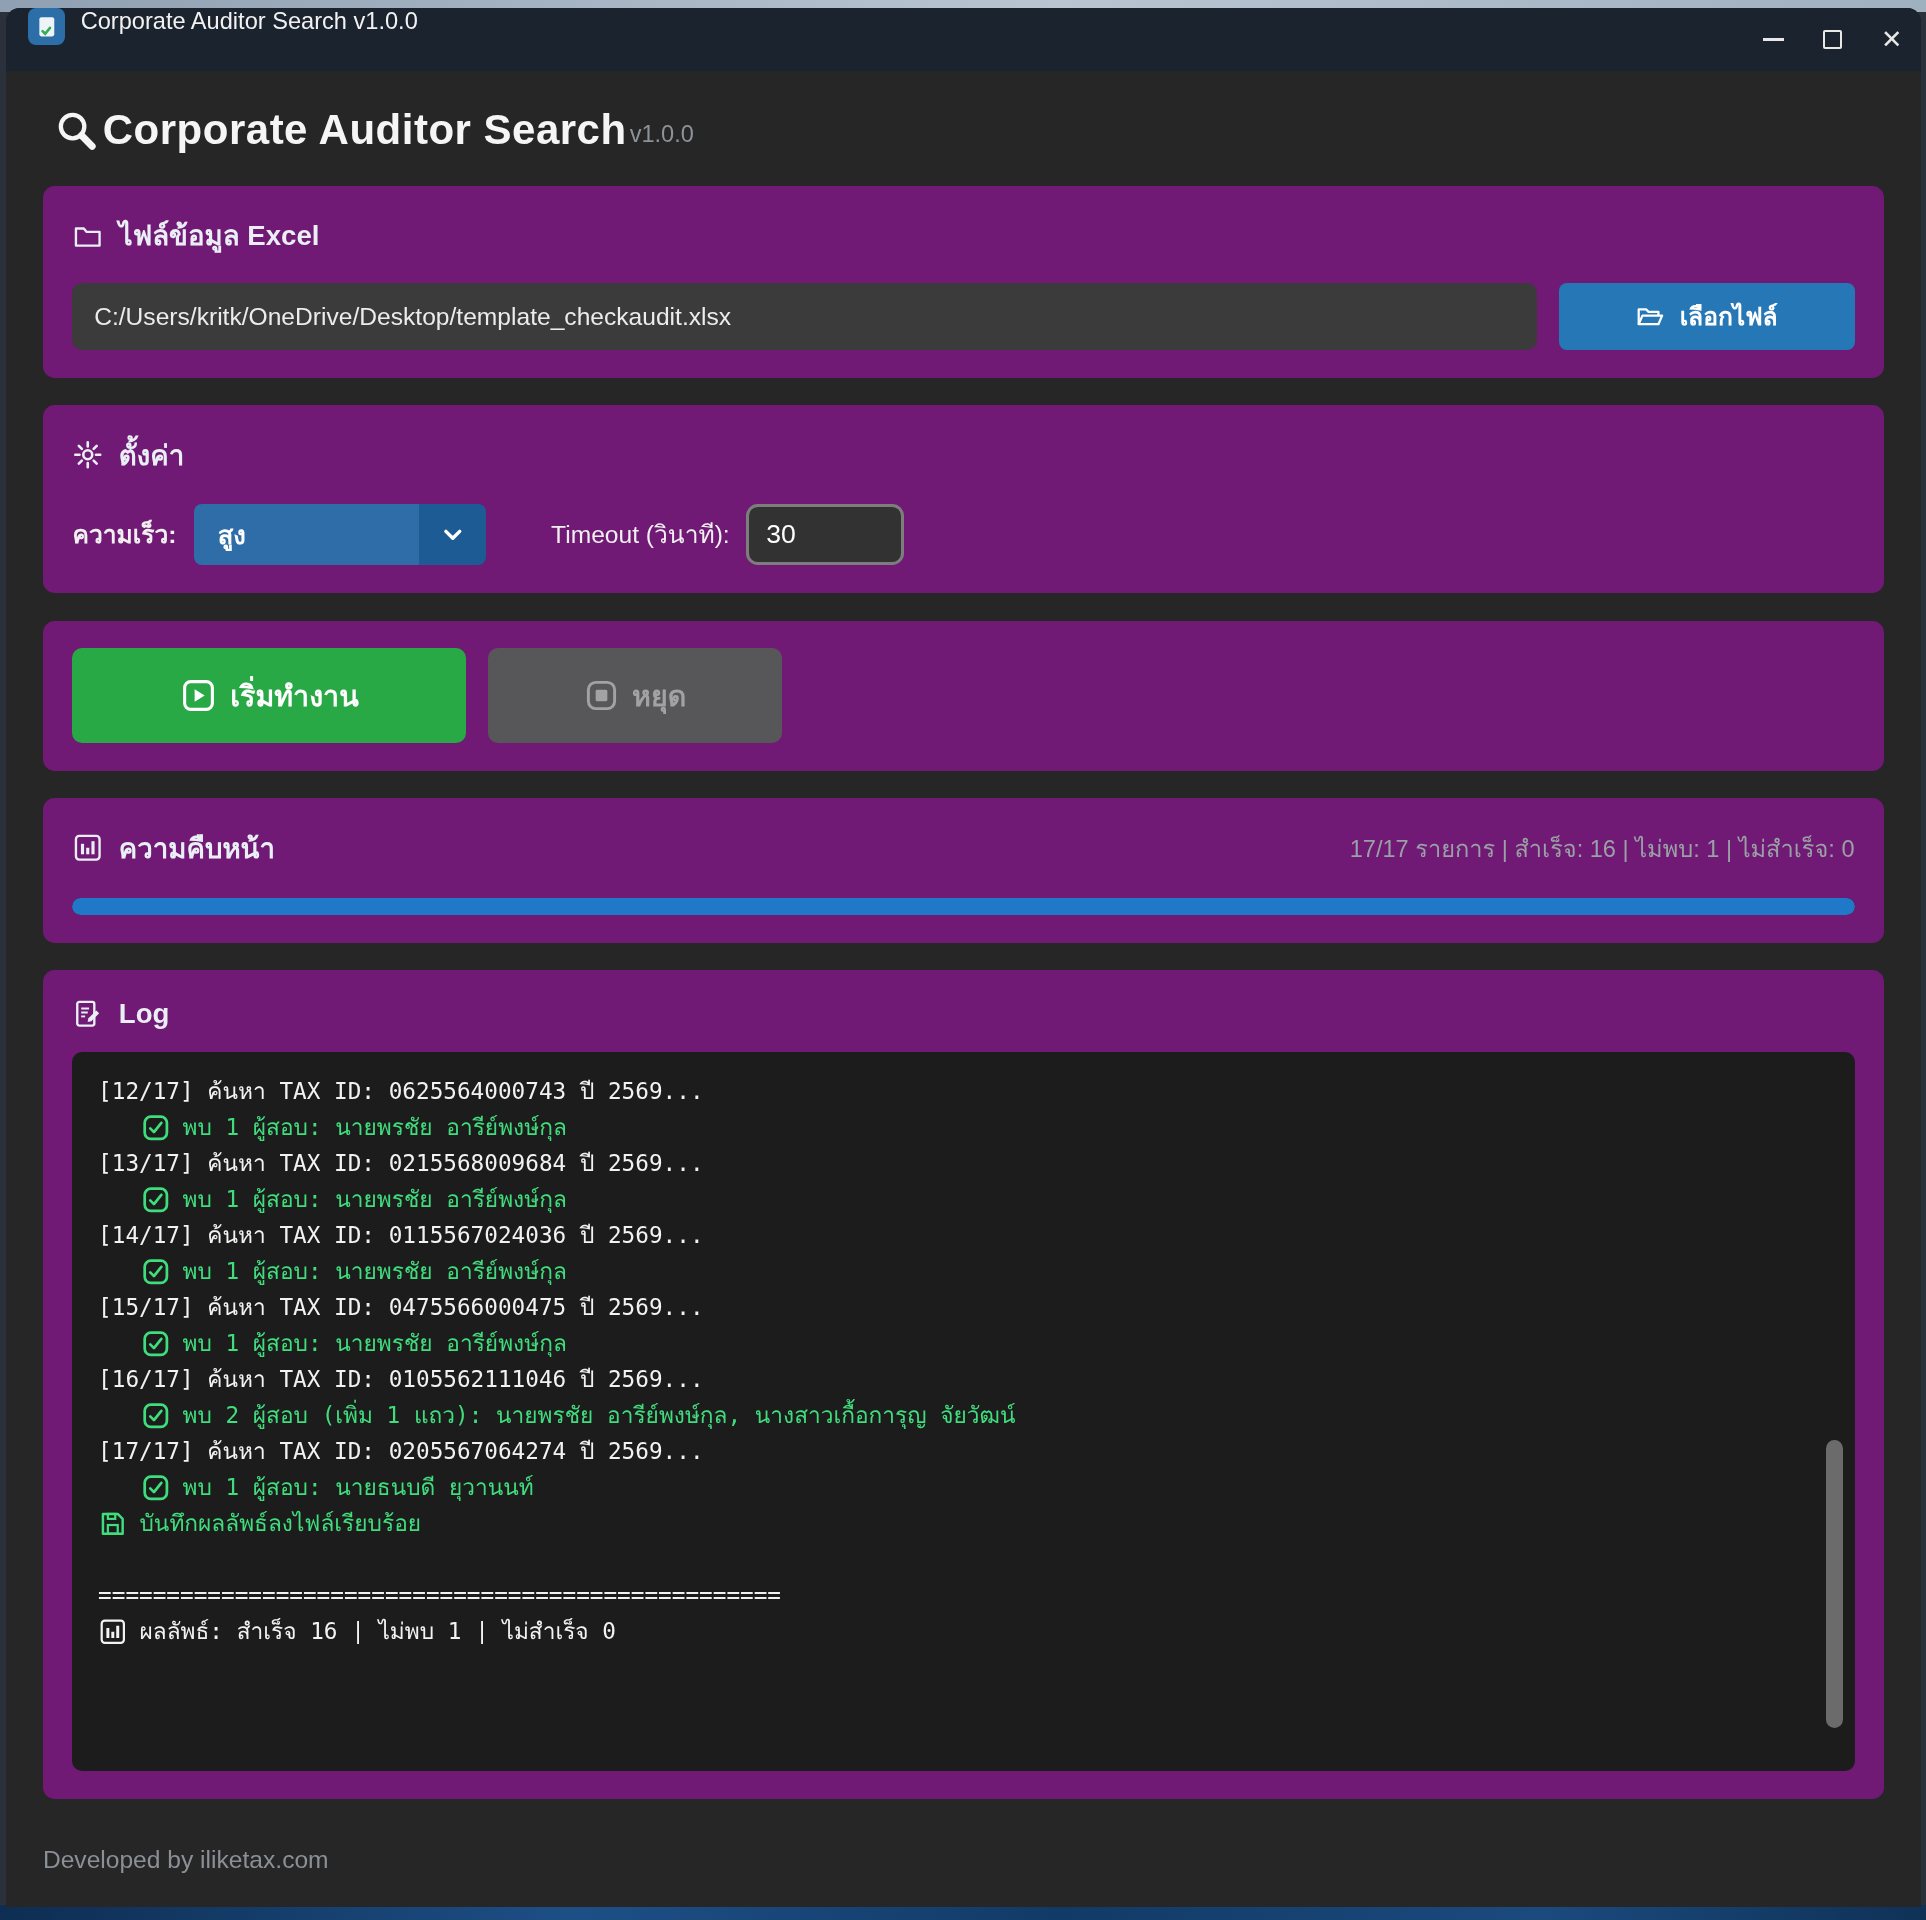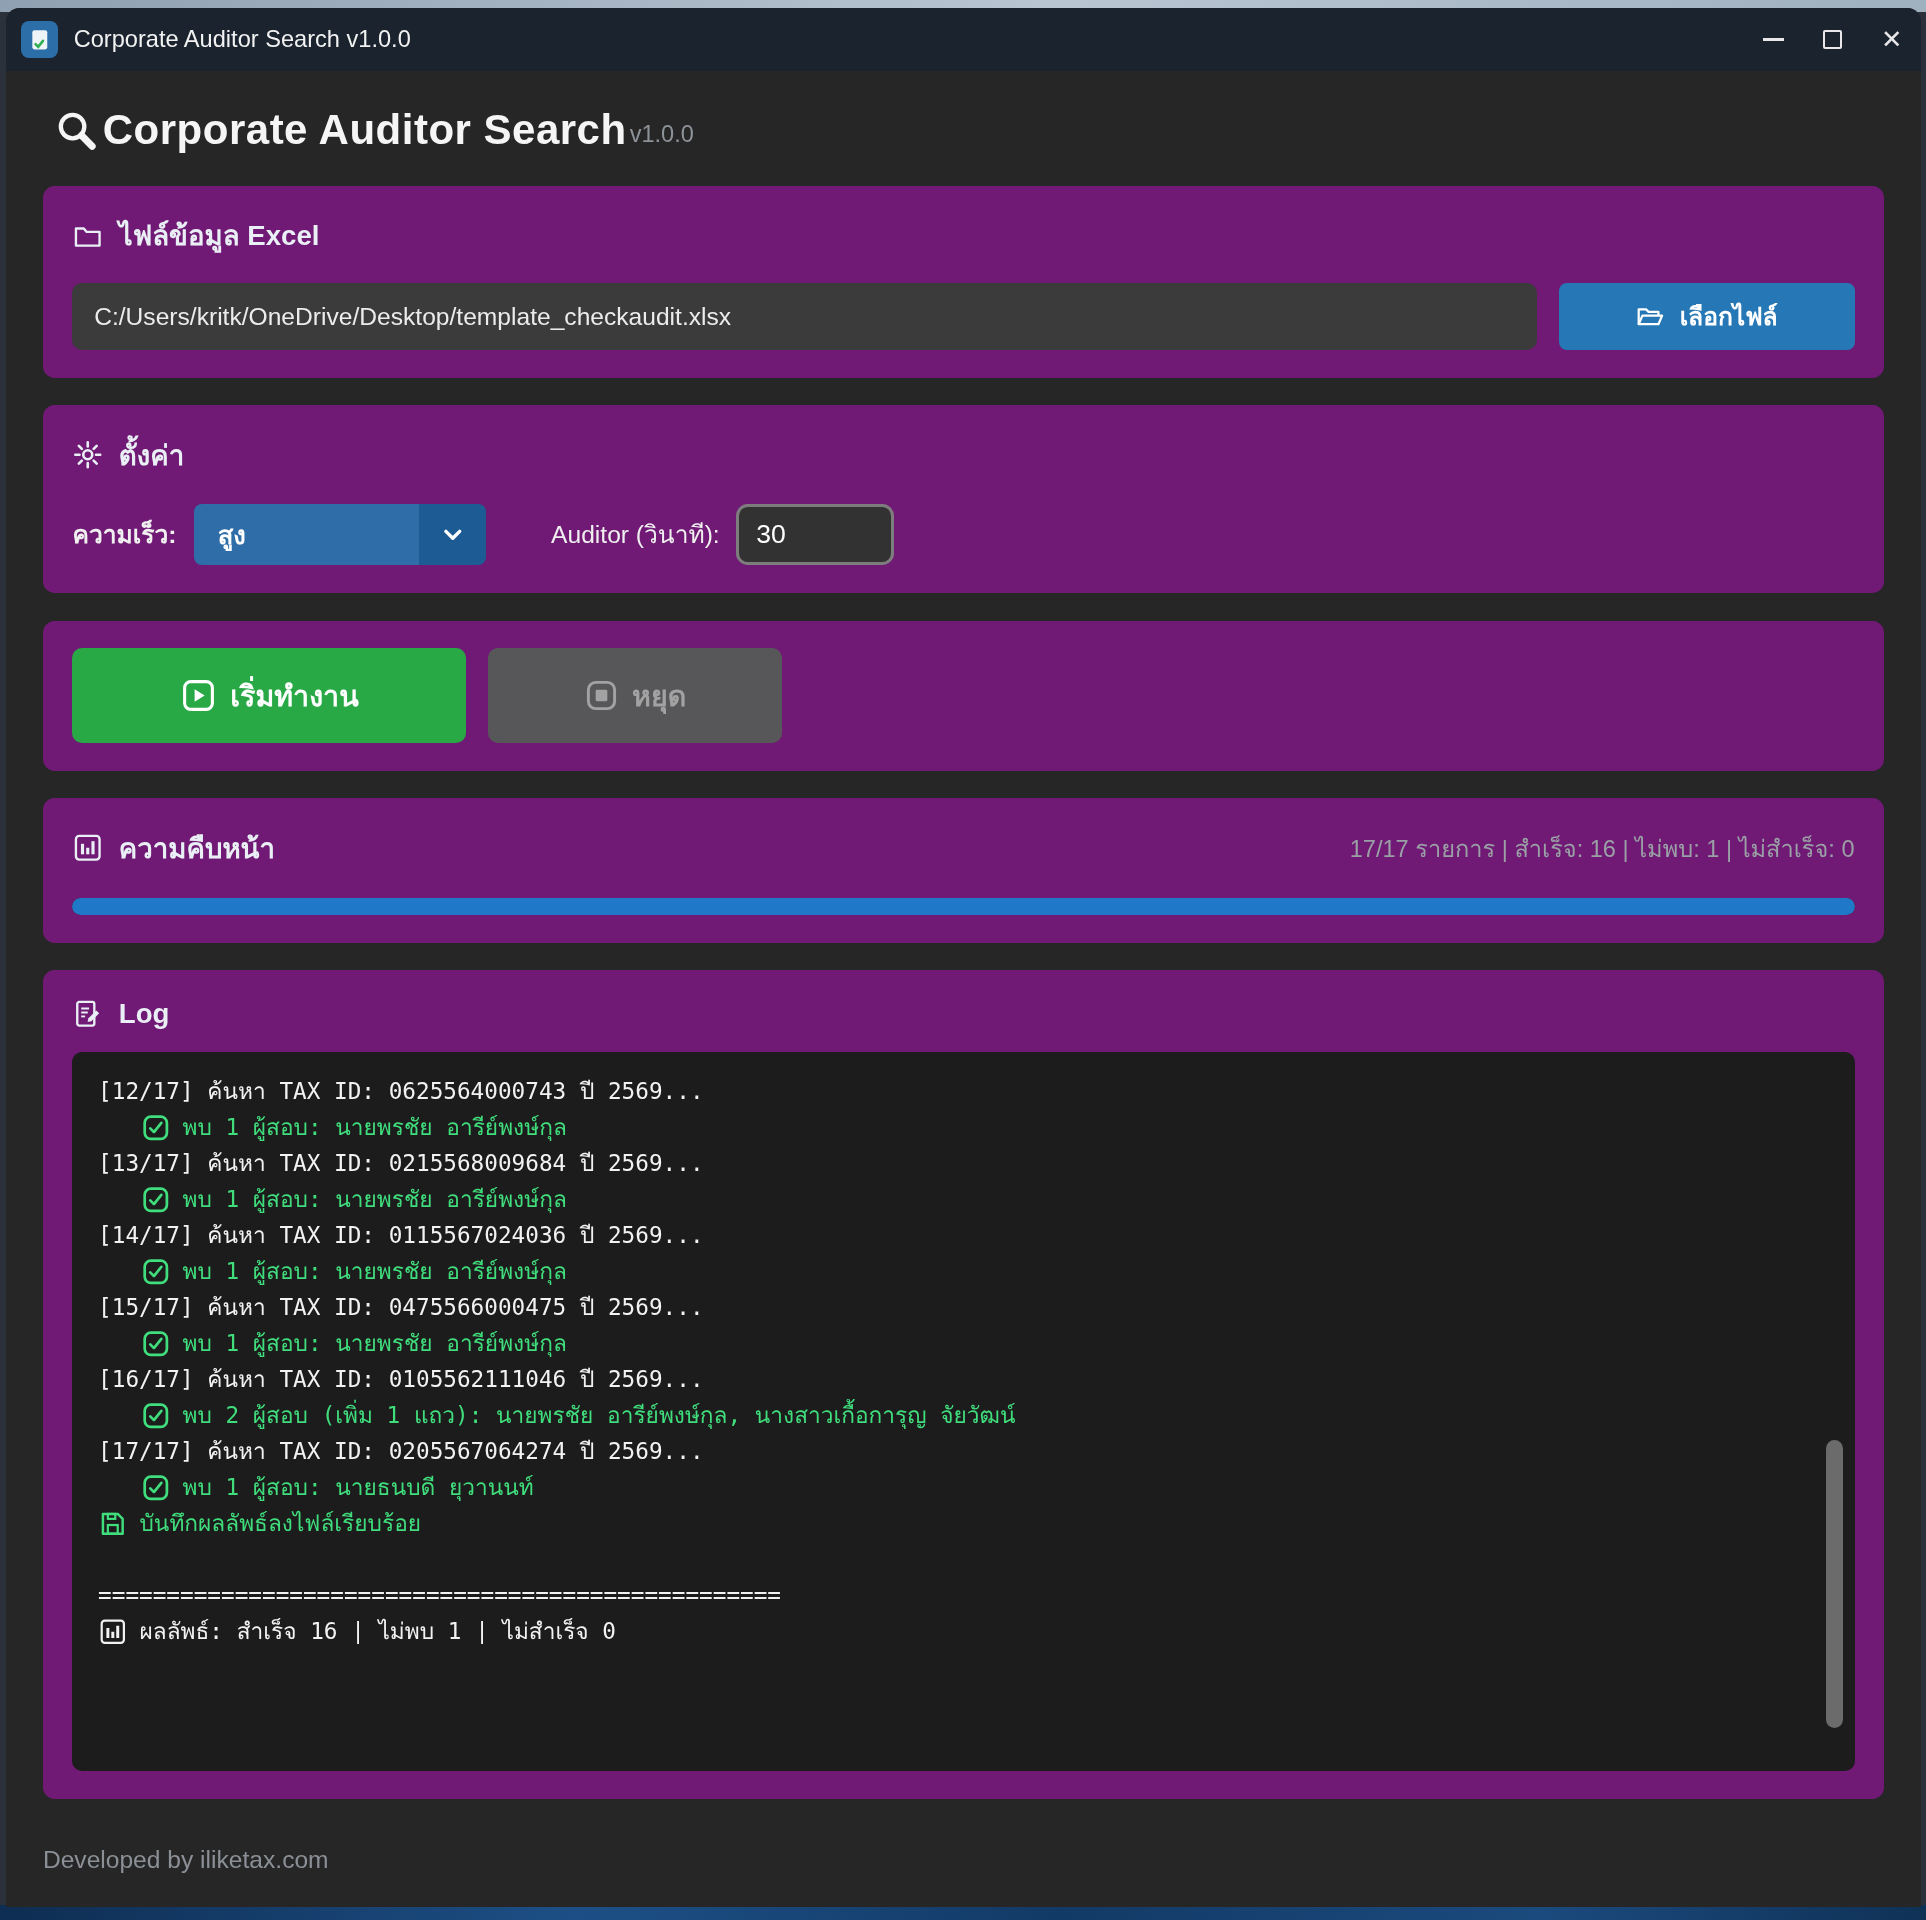--- a/index.html
+++ b/index.html
@@ -17,21 +17,21 @@
     background:linear-gradient(90deg,#0e2d52,#1d4f86 30%,#123a66 55%,#1b4a7e 80%,#0f3156);
   }
   .window {
     position:absolute; top:7.9px; left:5.9px; right:5.9px; bottom:13.8px;
     background:#262626; border-radius:13.8px 13.8px 0 0; overflow:hidden;
     display:flex; flex-direction:column;
   }
   
   .titlebar {
     height:63px; flex:0 0 63px; background:#1a232e;
-    display:flex; align-items:center; padding-left:15px;
+    display:flex; padding-left:22px;
   }
   .app-icon {
     width:37px; height:37px; border-radius:7.9px; background:#2b6ea8;
     display:flex; align-items:center; justify-content:center;
   }
   .titlebar-title { margin-left:15.8px; font-size:23.6px; color:#f2f2f2; }
   .titlebar-controls { margin-left:auto; display:flex; height:100%; }
   .tb-btn {
     width:59px; height:100%; display:flex; align-items:center; justify-content:center;
     color:#e8e8e8; font-size:21.7px; background:transparent; border:none; cursor:default;
@@ -192,21 +192,21 @@
         <div class="settings-row">
           <span class="field-label">ความเร็ว:</span>
           <div class="select">
             <span class="select-value">สูง</span>
             <span class="select-arrow">
               <svg width="27.6" height="27.6" viewBox="0 0 24 24">
                 <path d="M6 9l6 6 6-6" stroke="#fff" stroke-width="3" fill="none" stroke-linecap="round" stroke-linejoin="round"></path>
               </svg>
             </span>
           </div>
-          <span class="field-label timeout-label">Auditor (วินาที):</span>
+          <span class="field-label timeout-label">Timeout (วินาที):</span>
           <input class="timeout-input" type="text" value="30" style="">
         </div>
       </div>
 
       <div class="card">
         <div class="actions-row">
           <button class="action-btn start-btn">
             <span class="icon">
               <svg width="37" height="37" viewBox="0 0 24 24">
                 <rect x="3" y="3" width="18" height="18" rx="4" stroke="#fff" stroke-width="2" fill="none"></rect>

